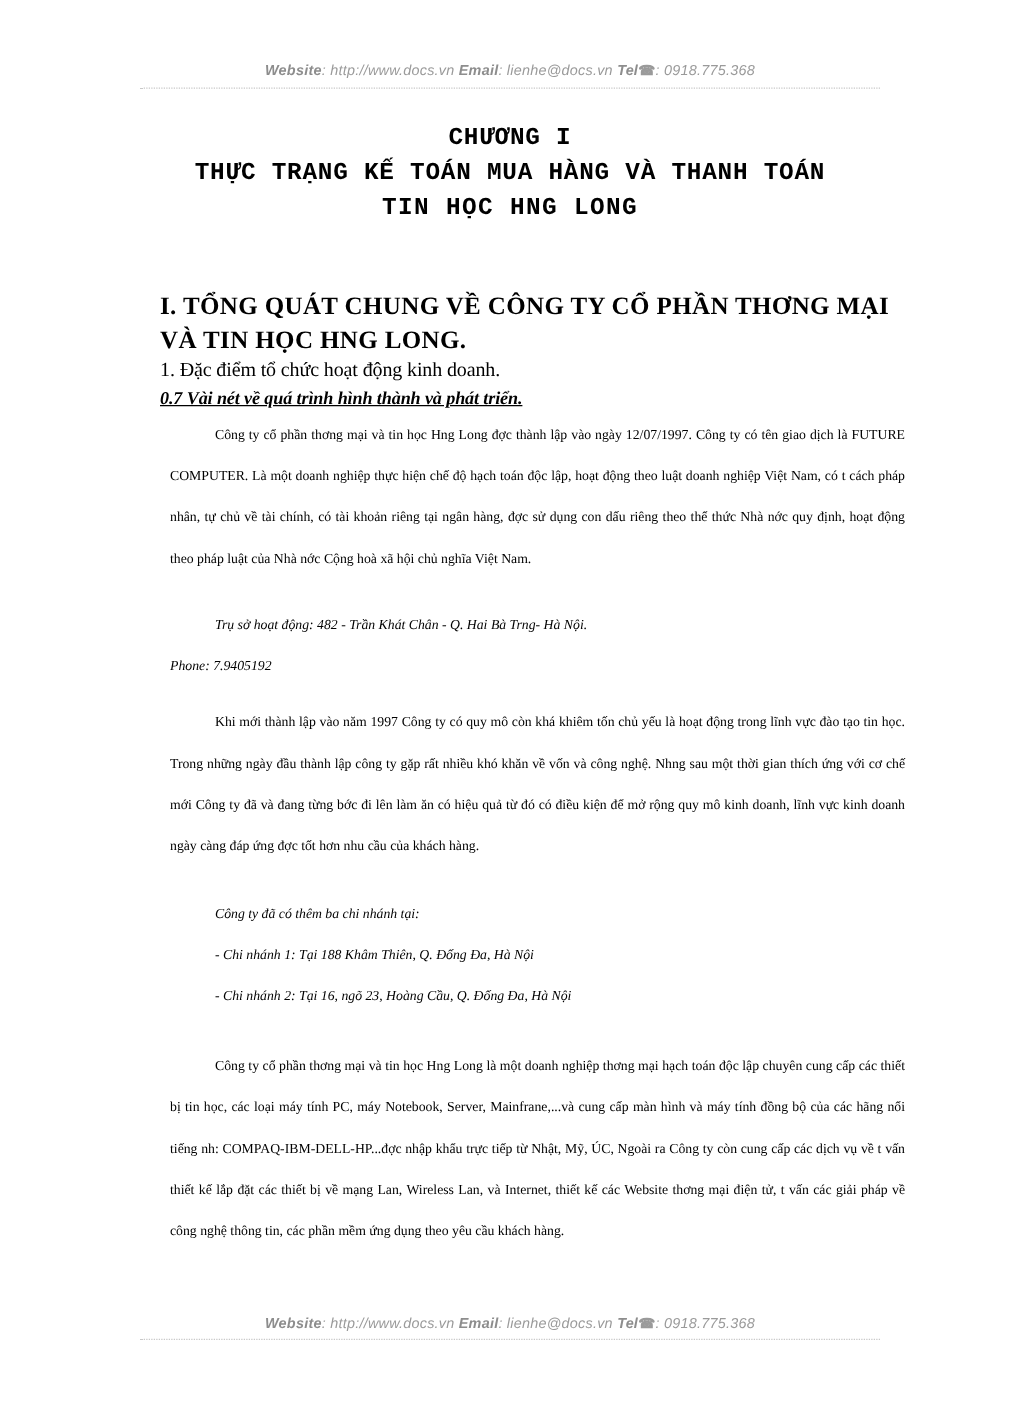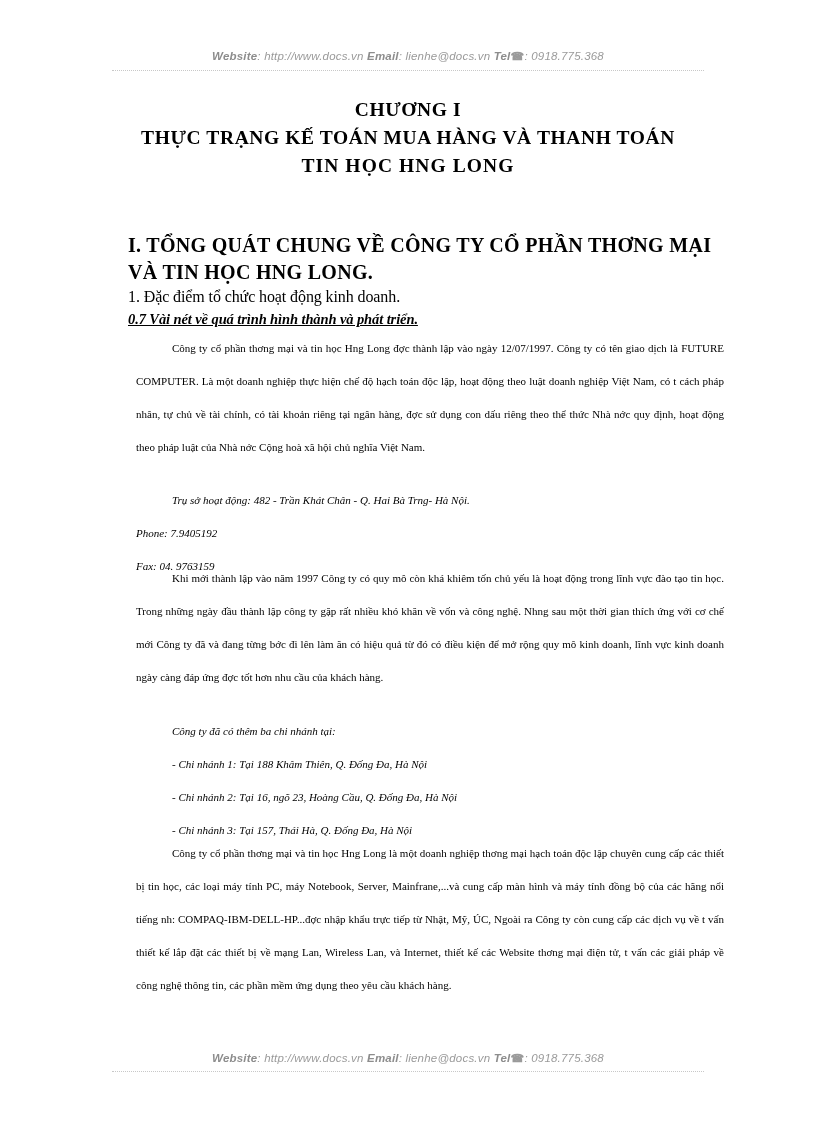--- a/index.html
+++ b/index.html
@@ -66,21 +66,21 @@
     position: absolute;
     left: 108px;
     top: 96px;
     width: 600px;
     text-align: center;
     font-weight: bold;
     font-size: 19.5px;
     line-height: 28px;
     letter-spacing: 0.6px;
   }
-  .title-line { white-space: nowrap; }
+  .title-line { white-space: nowrap; font-family: Liberation Mono, monospace; }
   .title-wide { letter-spacing: 1.1px; }
 
   
   .heading-1 {
     position: absolute;
     left: 128px;
     top: 232px;
     width: 588px;
     font-weight: bold;
     font-size: 20px;
@@ -153,32 +153,30 @@
   <div class="heading-2">1.  Đặc điểm tổ chức hoạt động kinh doanh.</div>
   <div class="heading-3">0.7 Vài nét về quá trình hình thành và phát triển.</div>
 
   <div class="body-text block-a">
     <p class="indent">Công ty cổ phần thơng   mại và tin học Hng   Long đợc   thành lập vào ngày 12/07/1997. Công ty có tên giao dịch là FUTURE COMPUTER. Là một doanh nghiệp thực hiện chế độ hạch   toán độc lập, hoạt động theo luật doanh nghiệp Việt Nam, có t   cách pháp nhân, tự chủ về tài chính, có tài khoản riêng tại ngân hàng, đợc   sử dụng con dấu riêng theo thể thức Nhà nớc   quy định, hoạt động theo pháp luật của Nhà nớc   Cộng hoà xã hội chủ nghĩa Việt Nam.</p>
   </div>
 
   <div class="body-text block-b">
     <p class="indent nowrap-line">Trụ sở hoạt động: 482 - Trần Khát Chân - Q. Hai Bà Trng-   Hà Nội.</p>
     <p class="nowrap-line">Phone: 7.9405192</p>
-    <p class="nowrap-line">Fax: 04. 9763159</p>
   </div>
 
   <div class="body-text block-c">
     <p class="indent">Khi mới thành lập vào năm 1997 Công ty có quy mô còn khá khiêm tốn chủ yếu là hoạt động trong lĩnh vực đào tạo tin học. Trong những ngày đầu thành lập công ty gặp rất nhiều khó khăn về vốn và công nghệ. Nhng   sau một thời gian thích ứng với cơ chế mới Công ty đã và đang từng bớc   đi lên làm ăn có hiệu quả từ đó có điều kiện để mở rộng quy mô kinh doanh, lĩnh vực kinh doanh ngày càng đáp ứng đợc   tốt hơn nhu cầu của khách hàng.</p>
   </div>
 
   <div class="body-text block-d">
     <p class="indent nowrap-line">Công ty đã có thêm ba chi nhánh tại:</p>
     <p class="indent nowrap-line">- Chi nhánh 1: Tại 188 Khâm Thiên, Q. Đống Đa, Hà Nội</p>
     <p class="indent nowrap-line">- Chi nhánh 2: Tại 16, ngõ 23, Hoàng Cầu, Q. Đống Đa, Hà Nội</p>
-    <p class="indent nowrap-line">- Chi nhánh 3: Tại 157, Thái Hà, Q. Đống Đa, Hà Nội</p>
   </div>
 
   <div class="body-text block-e">
     <p class="indent">Công ty cổ phần thơng   mại và tin học Hng   Long là một doanh nghiệp thơng   mại hạch toán độc lập chuyên cung cấp các thiết bị tin học, các loại máy tính PC, máy Notebook, Server, Mainfrane,...và  cung cấp màn hình và máy tính đồng bộ của các hãng nổi tiếng nh:   COMPAQ-IBM-DELL-HP...đợc   nhập khẩu trực tiếp từ Nhật, Mỹ, ÚC,   Ngoài ra Công ty còn cung cấp các dịch vụ về t   vấn thiết kế lắp đặt các thiết bị về mạng Lan, Wireless Lan, và Internet, thiết kế các Website thơng   mại điện tử, t   vấn các giải pháp về công nghệ thông tin, các phần mềm ứng dụng theo yêu cầu khách hàng.</p>
   </div>
 
   <div class="runhead runhead-bot">
     <span class="strong">Website</span><span>: http://www.docs.vn</span>
     <span class="strong">Email</span><span>: lienhe@docs.vn</span>
     <span class="strong">Tel</span><span class="phone-glyph">☎</span><span>: 0918.775.368</span>

